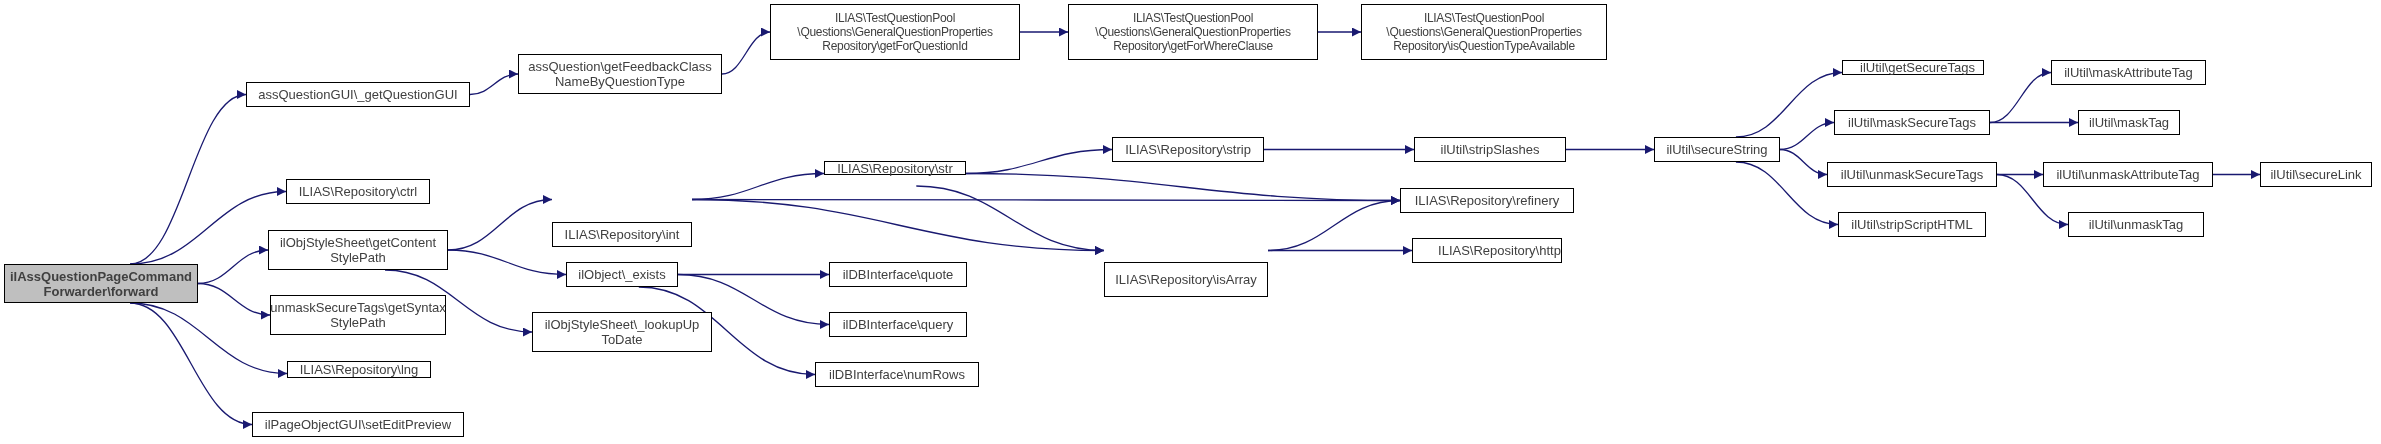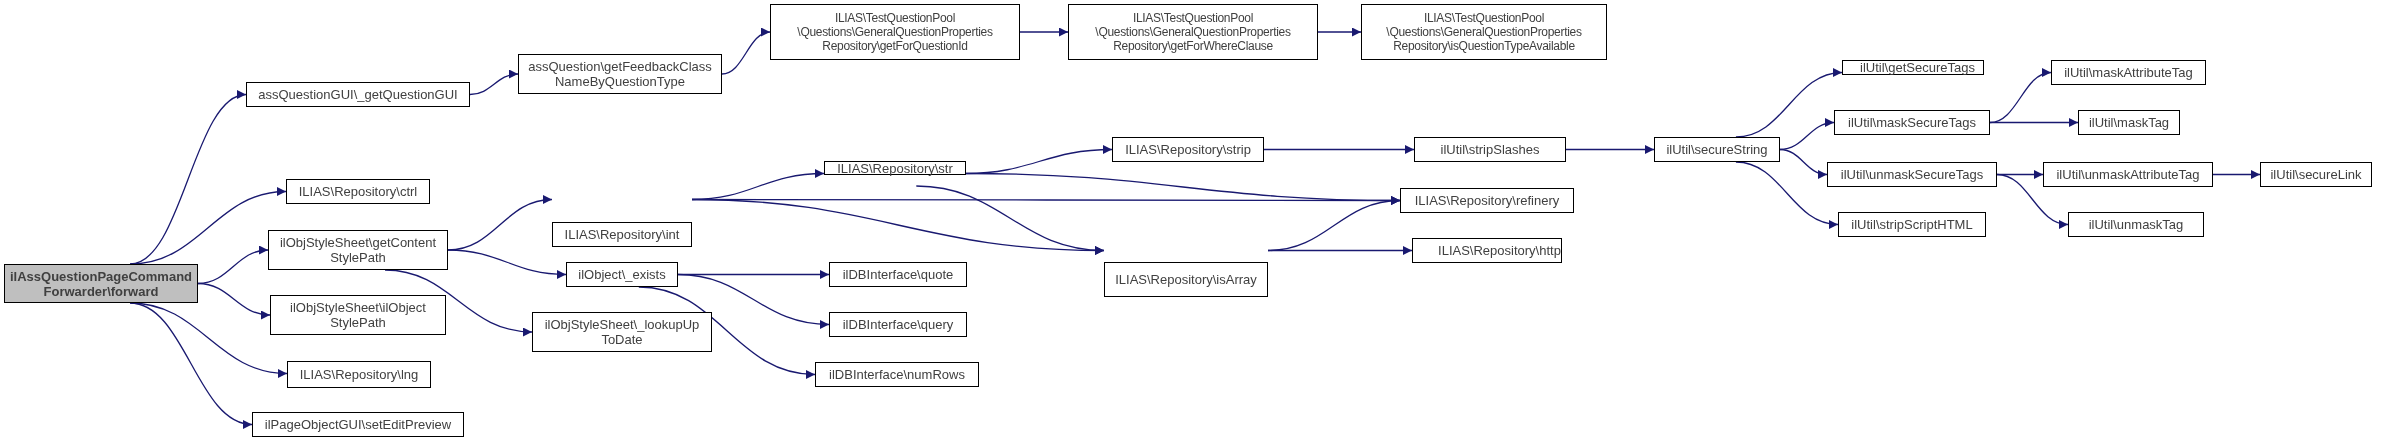--- a/index.html
+++ b/index.html
@@ -72,23 +72,23 @@
 Repository\getForQuestionId</div>
     <div class="node narrow" style="left: 1068px; top: 4px; width: 250px; height: 56px;">ILIAS\TestQuestionPool
 \Questions\GeneralQuestionProperties
 Repository\getForWhereClause</div>
     <div class="node narrow" style="left: 1361px; top: 4px; width: 246px; height: 56px;">ILIAS\TestQuestionPool
 \Questions\GeneralQuestionProperties
 Repository\isQuestionTypeAvailable</div>
     <div class="node" style="left: 286px; top: 179px; width: 144px; height: 25px;">ILIAS\Repository\ctrl</div>
     <div class="node" style="left: 268px; top: 230px; width: 180px; height: 40px;">ilObjStyleSheet\getContent
 StylePath</div>
-    <div class="node" style="left: 270px; top: 295px; width: 176px; height: 40px;">ilObjStyleSheet\ilObject
+    <div class="node" style="left: 270px; top: 295px; width: 176px; height: 40px;">unmaskSecureTags\getSyntax
 StylePath</div>
-    <div class="node" style="left: 287px; top: 361px; width: 144px; height: 27px;">ILIAS\Repository\lng</div>
+    <div class="node" style="left: 287px; top: 361px; width: 144px; height: 17px;">ILIAS\Repository\lng</div>
     <div class="node" style="left: 252px; top: 412px; width: 212px; height: 25px;">ilPageObjectGUI\setEditPreview</div>
     <div class="node" style="left: 552px; top: 187px; width: 140px; height: 25px; margin-top: 35px;">ILIAS\Repository\int</div>
     <div class="node" style="left: 566px; top: 262px; width: 112px; height: 25px;">ilObject\_exists</div>
     <div class="node" style="left: 532px; top: 312px; width: 180px; height: 40px;">ilObjStyleSheet\_lookupUp
 ToDate</div>
     <div class="node" style="left: 824px; top: 161px; width: 142px; height: 14px;">ILIAS\Repository\str</div>
     <div class="node" style="left: 829px; top: 262px; width: 138px; height: 25px;">ilDBInterface\quote</div>
     <div class="node" style="left: 829px; top: 312px; width: 138px; height: 25px;">ilDBInterface\query</div>
     <div class="node" style="left: 815px; top: 362px; width: 164px; height: 25px;">ilDBInterface\numRows</div>
     <div class="node" style="left: 1112px; top: 137px; width: 152px; height: 25px;">ILIAS\Repository\strip</div>

